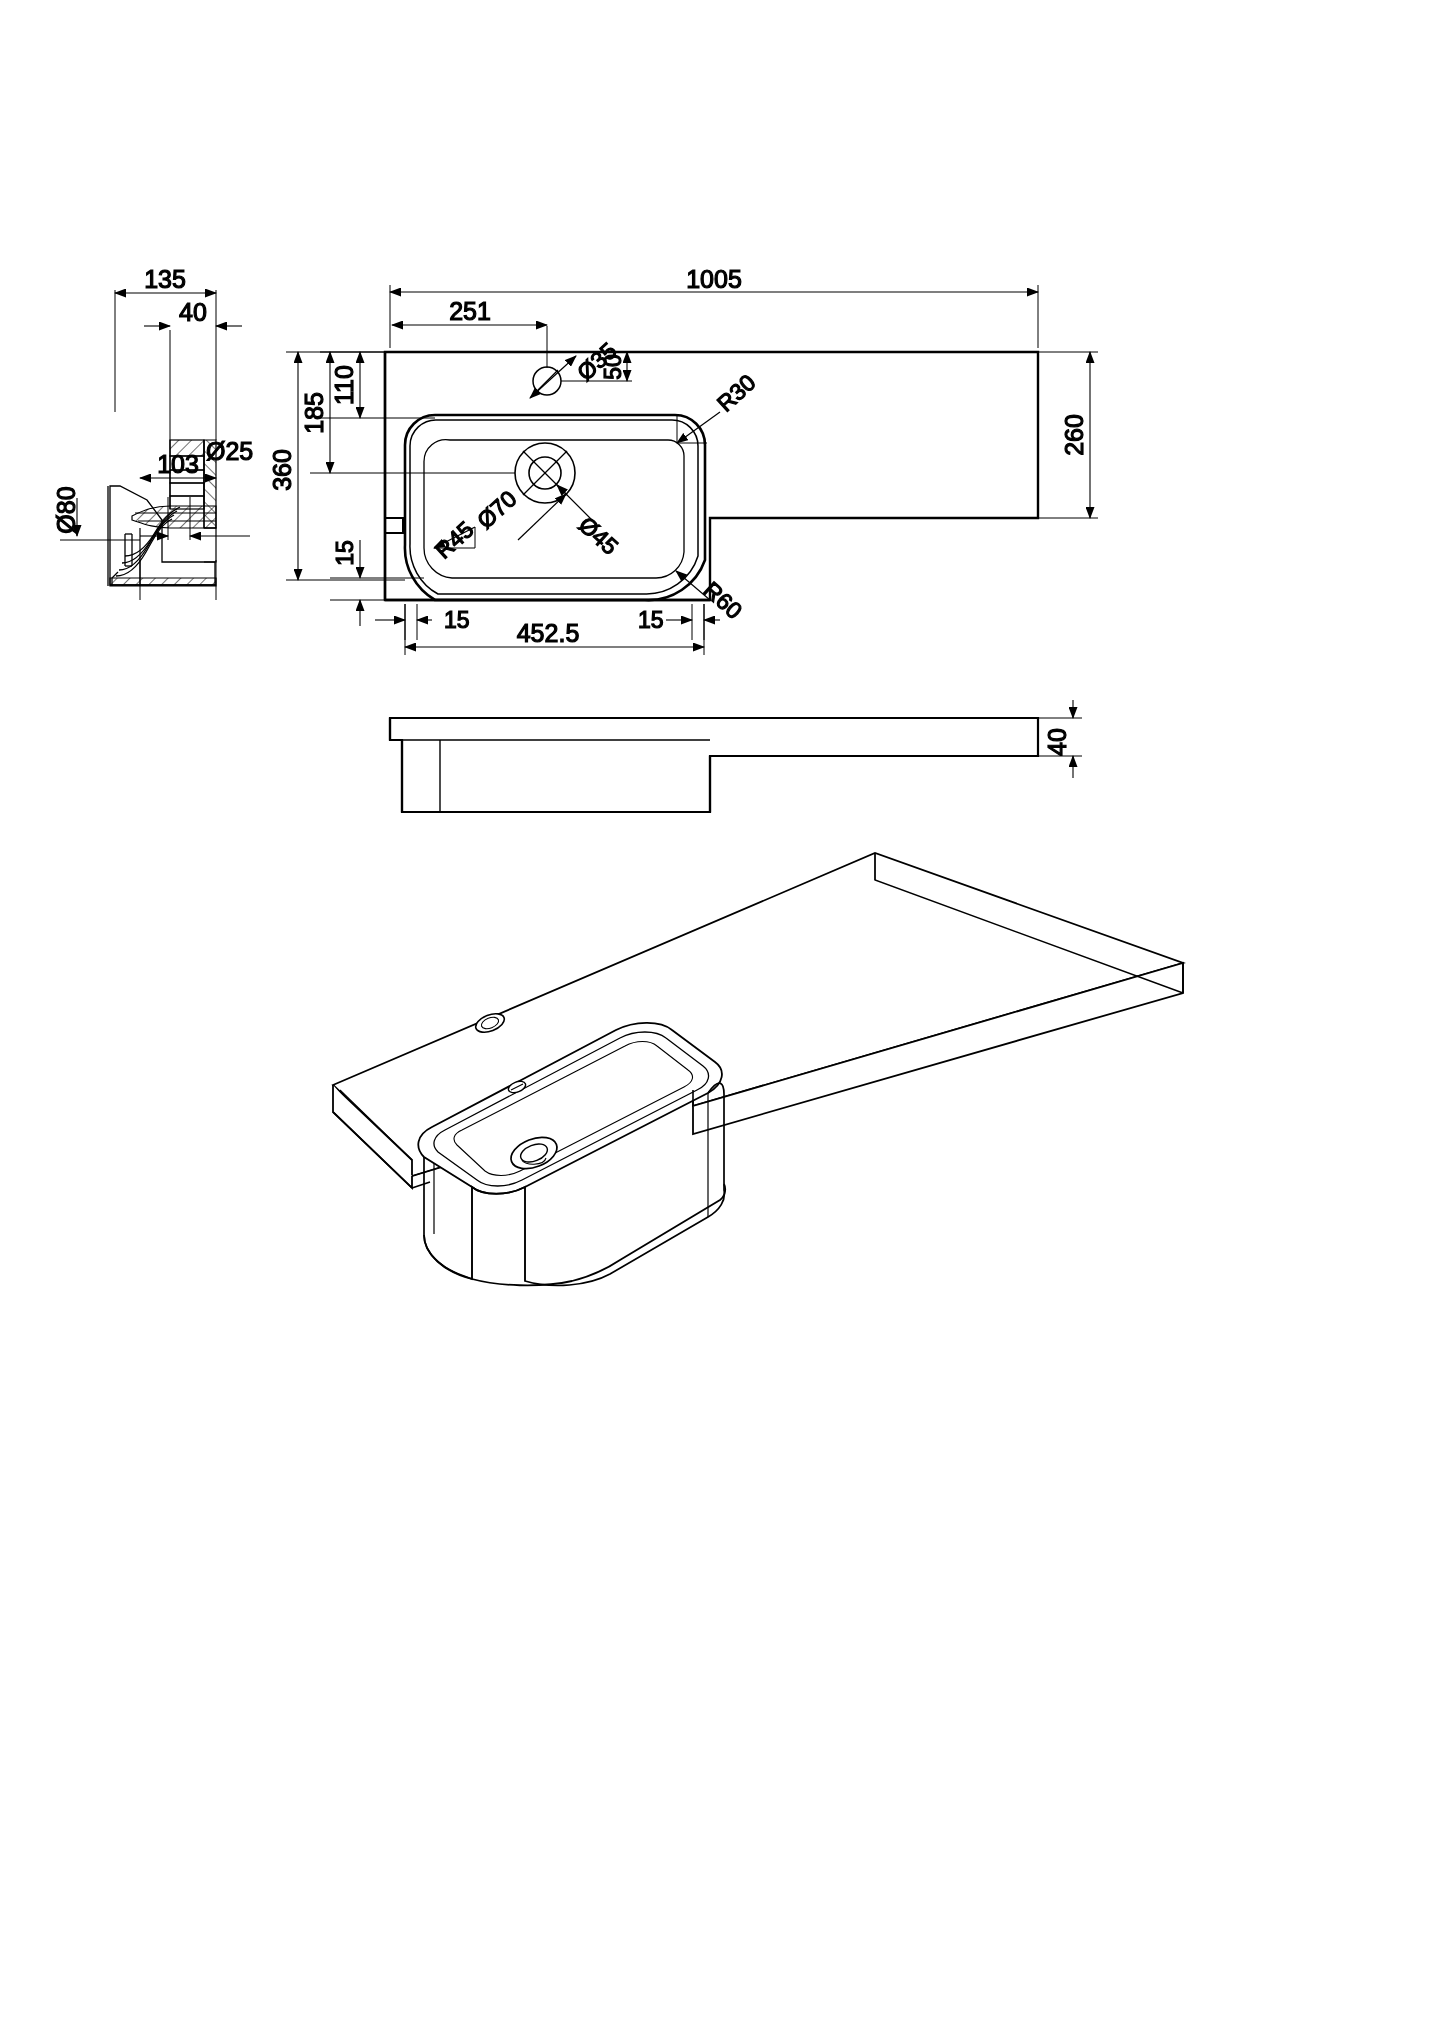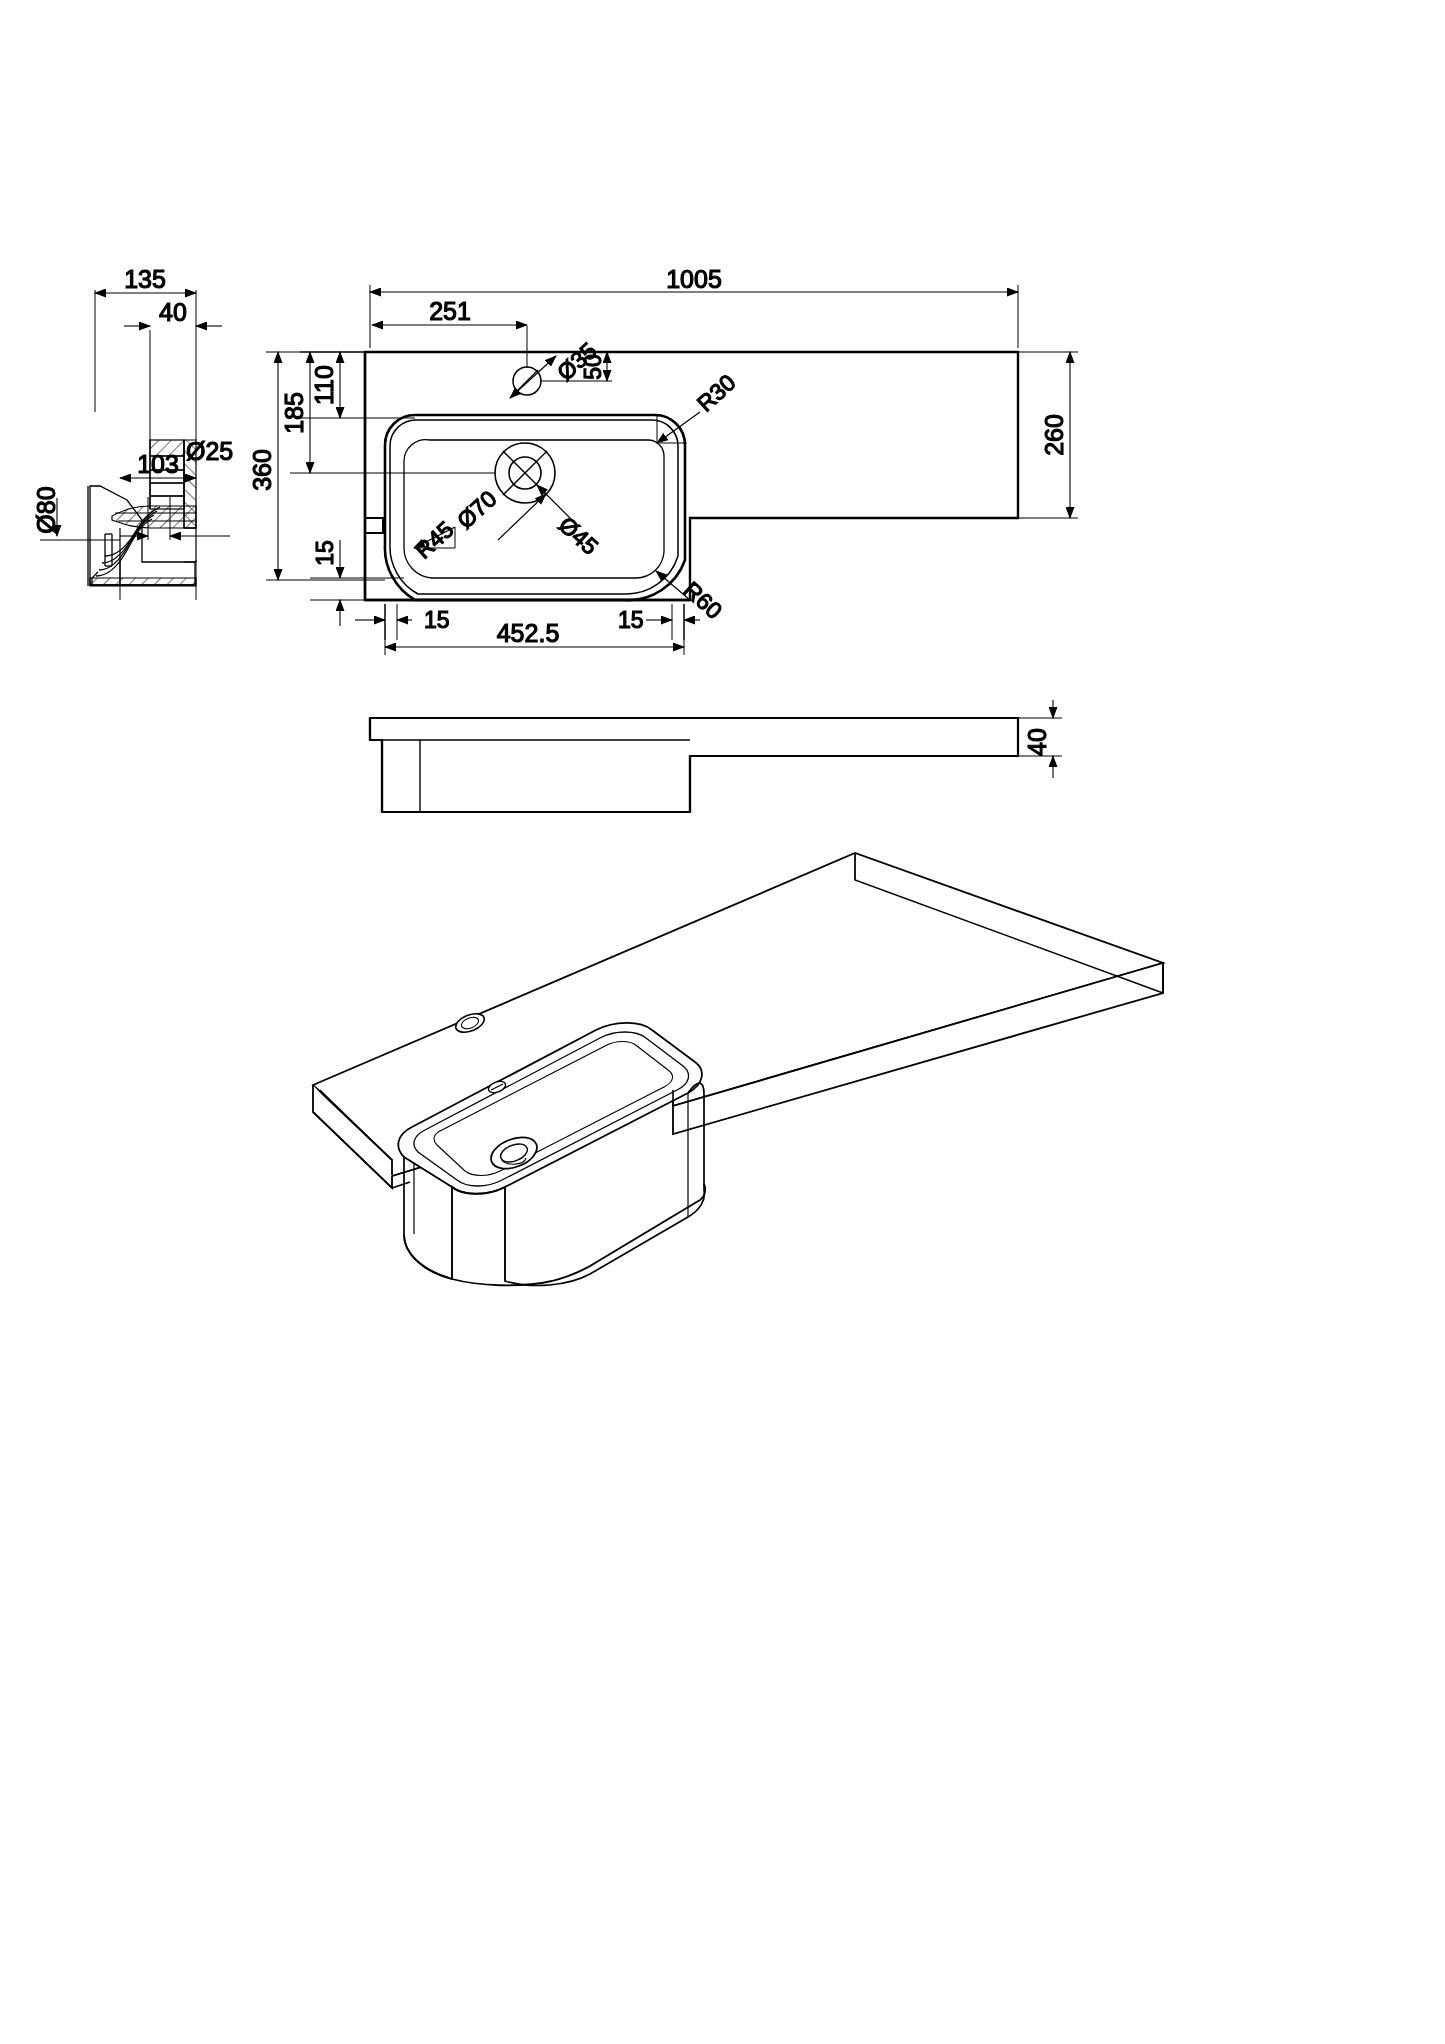--- a/index.html
+++ b/index.html
@@ -1,17 +1,17 @@
 <!DOCTYPE html>
 <html><head>
 <meta charset="utf-8">
 <style>
   html,body{margin:0;padding:0;background:#ffffff;}
   body{width:1445px;height:2044px;position:relative;font-family:"Liberation Sans",sans-serif;color:#000;}
-  #stage{position:absolute;inset:0;width:1294px;height:2044px;overflow:hidden;}
+  #stage{position:absolute;inset:0;width:1294px;height:2044px;overflow:hidden;padding-left:20px;}
   svg{display:block;}
   .dimtxt{font-family:"Liberation Sans",sans-serif;font-size:25px;fill:#000;}
   .dimtxt-sm{font-family:"Liberation Sans",sans-serif;font-size:23px;fill:#000;}
 </style>
 </head>
 <body>
 
 <div id="stage">
 <svg width="1445" height="2044" viewBox="0 0 1445 2044">
   <defs>

